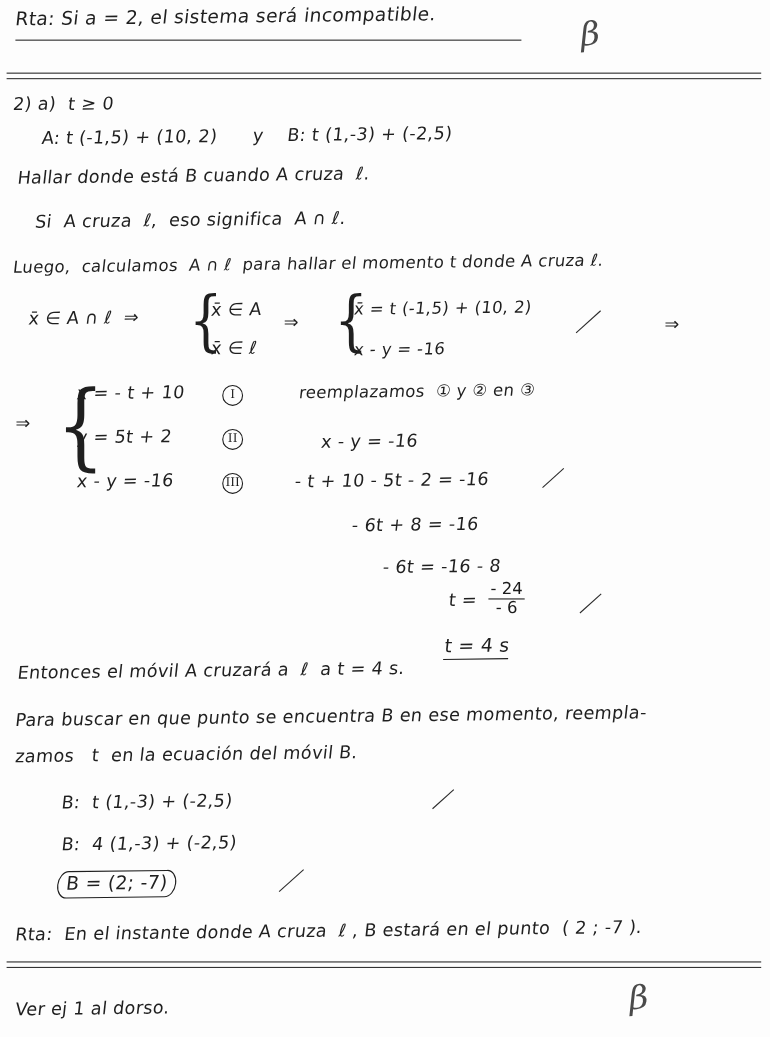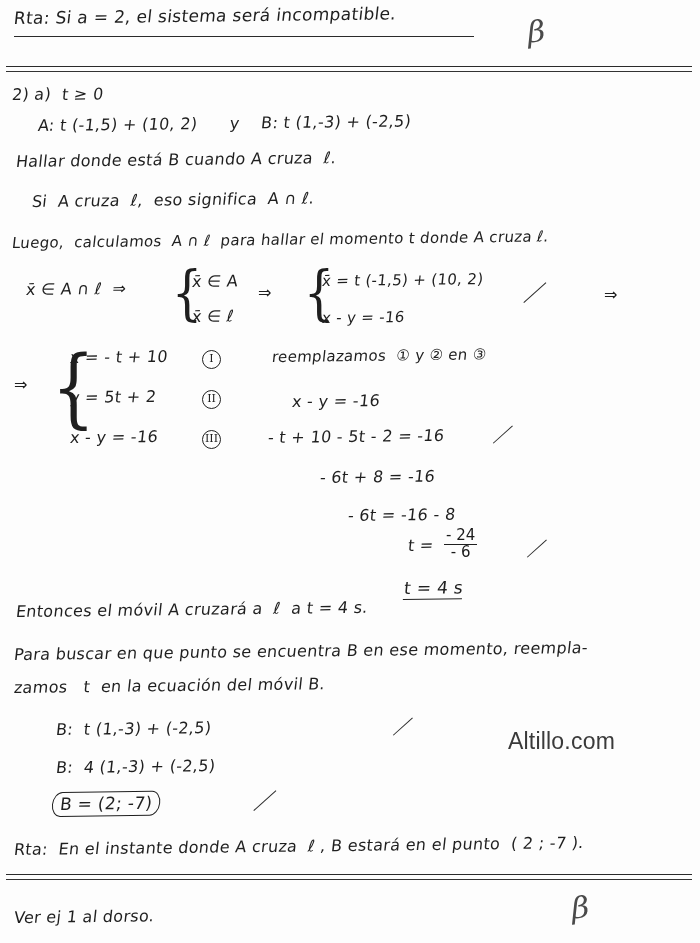--- a/index.html
+++ b/index.html
@@ -183,21 +183,20 @@
   <div class="hw s16 slant" style="left:14px; top:678px;">zamos   t  en la ecuación del móvil B.</div>
 
   <div class="hw s16 slant" style="left:56px; top:720px;">B:  t (1,-3) + (-2,5)</div>
   <div class="slashmark" style="left:390px; top:726px; width:26px;"></div>
 
   <div class="hw s16 slant" style="left:56px; top:758px;">B:  4 (1,-3) + (-2,5)</div>
 
   <div class="hw s17 slant boxed" style="left:52px; top:792px;">B = (2; -7)</div>
   <div class="slashmark" style="left:250px; top:800px; width:30px;"></div>
 
-  <div class="watermark" style="left:508px; top:728px;">Altillo.com</div>
 
   <div class="hw s16 slant" style="left:14px; top:840px;">Rta:  En el instante donde A cruza  ℓ , B estará en el punto  ( 2 ; -7 ).</div>
 
   <div class="rule" style="left:6px; top:874px; width:686px;"></div>
   <div class="rule thin" style="left:6px; top:879px; width:686px;"></div>
 
   <div class="hw s16 slant" style="left:14px; top:908px;">Ver ej 1 al dorso.</div>
 
   <div class="signature" style="left:572px; top:890px; font-size:30px;">β</div>
 

